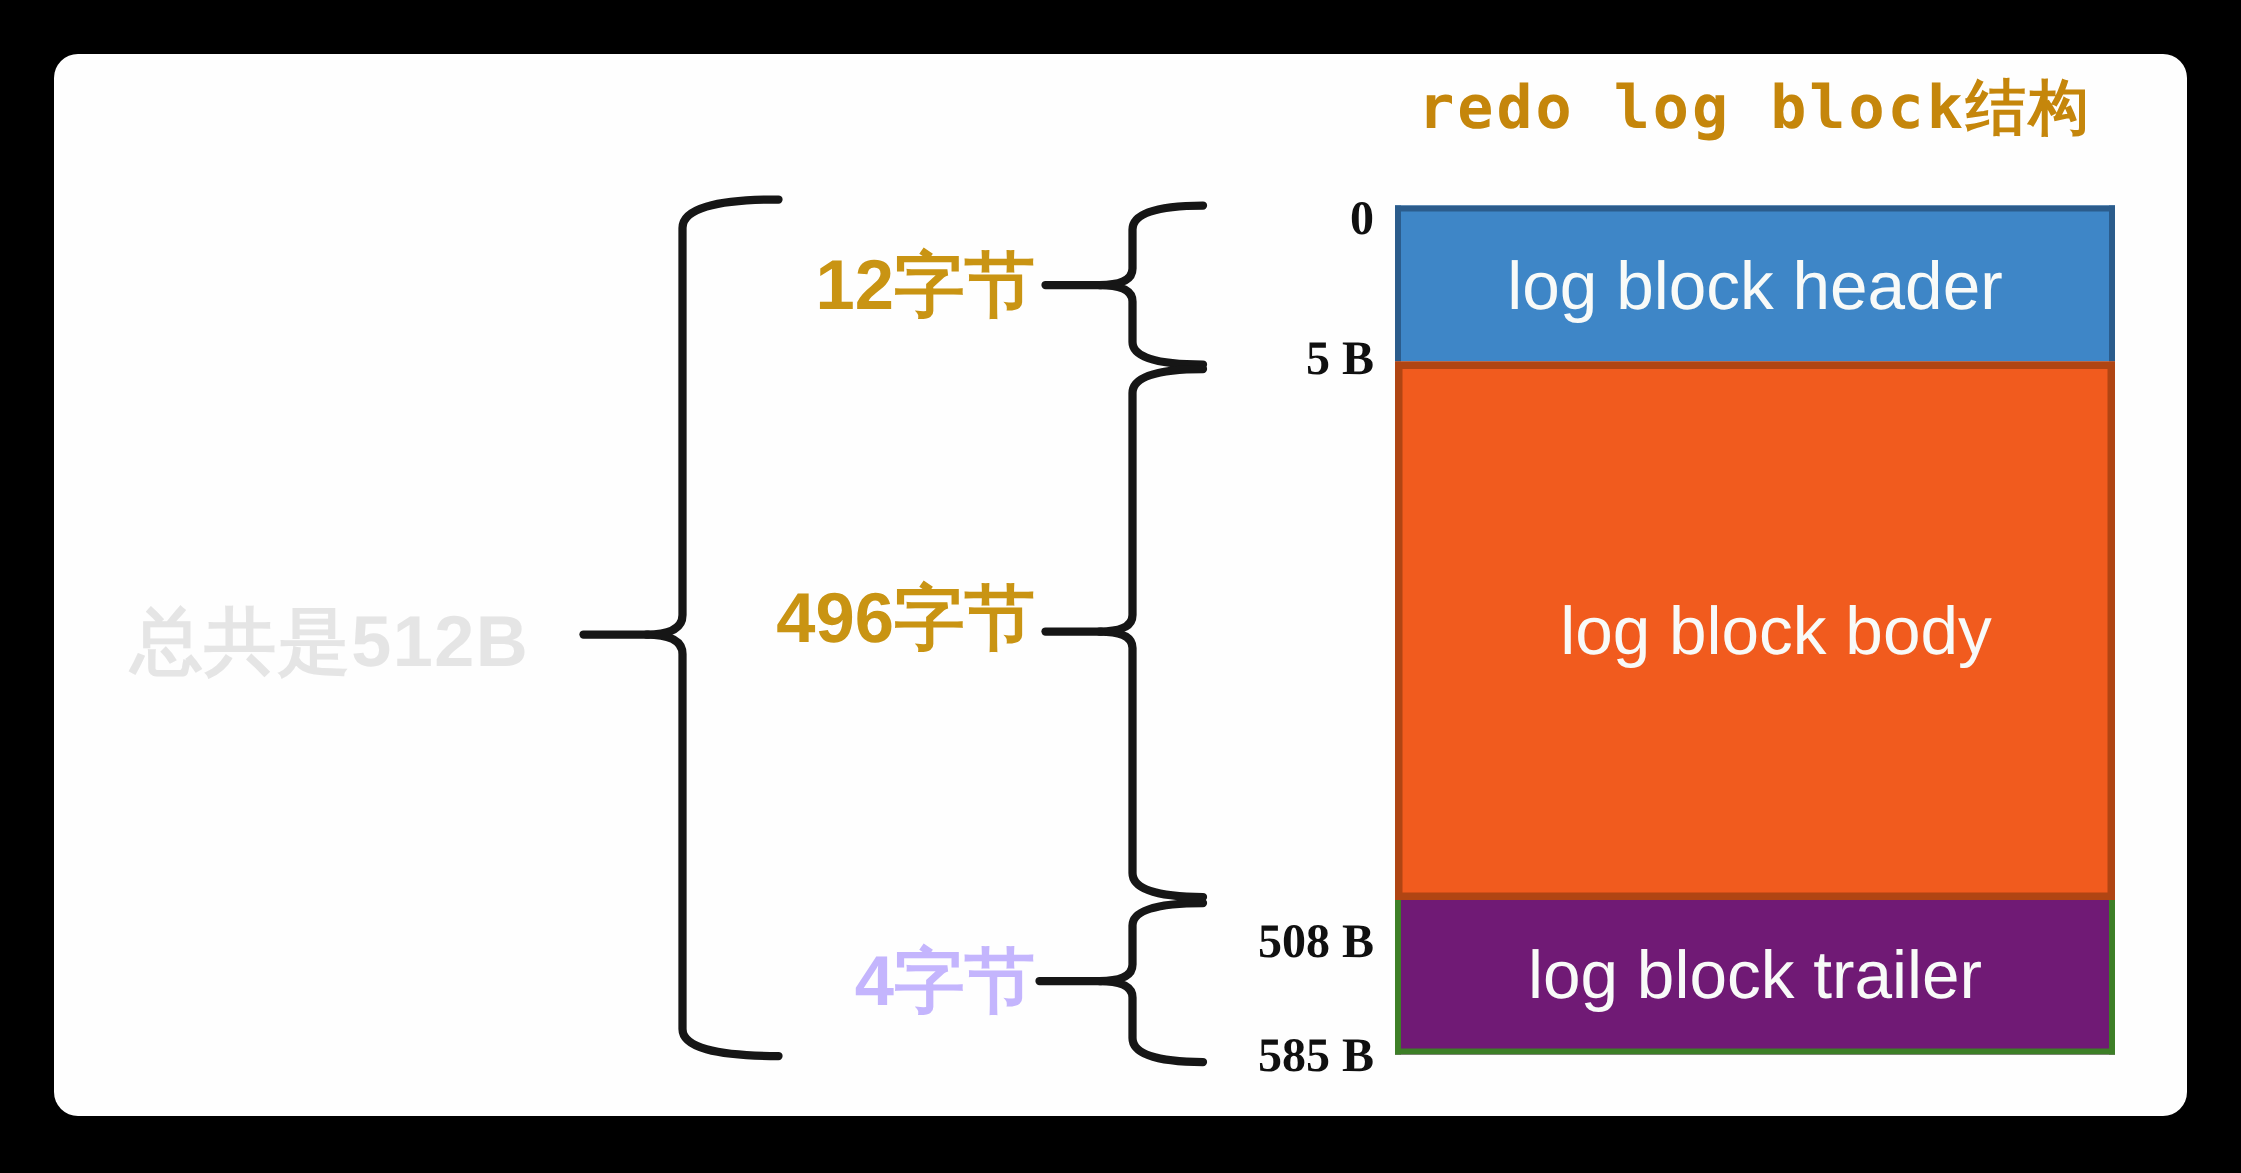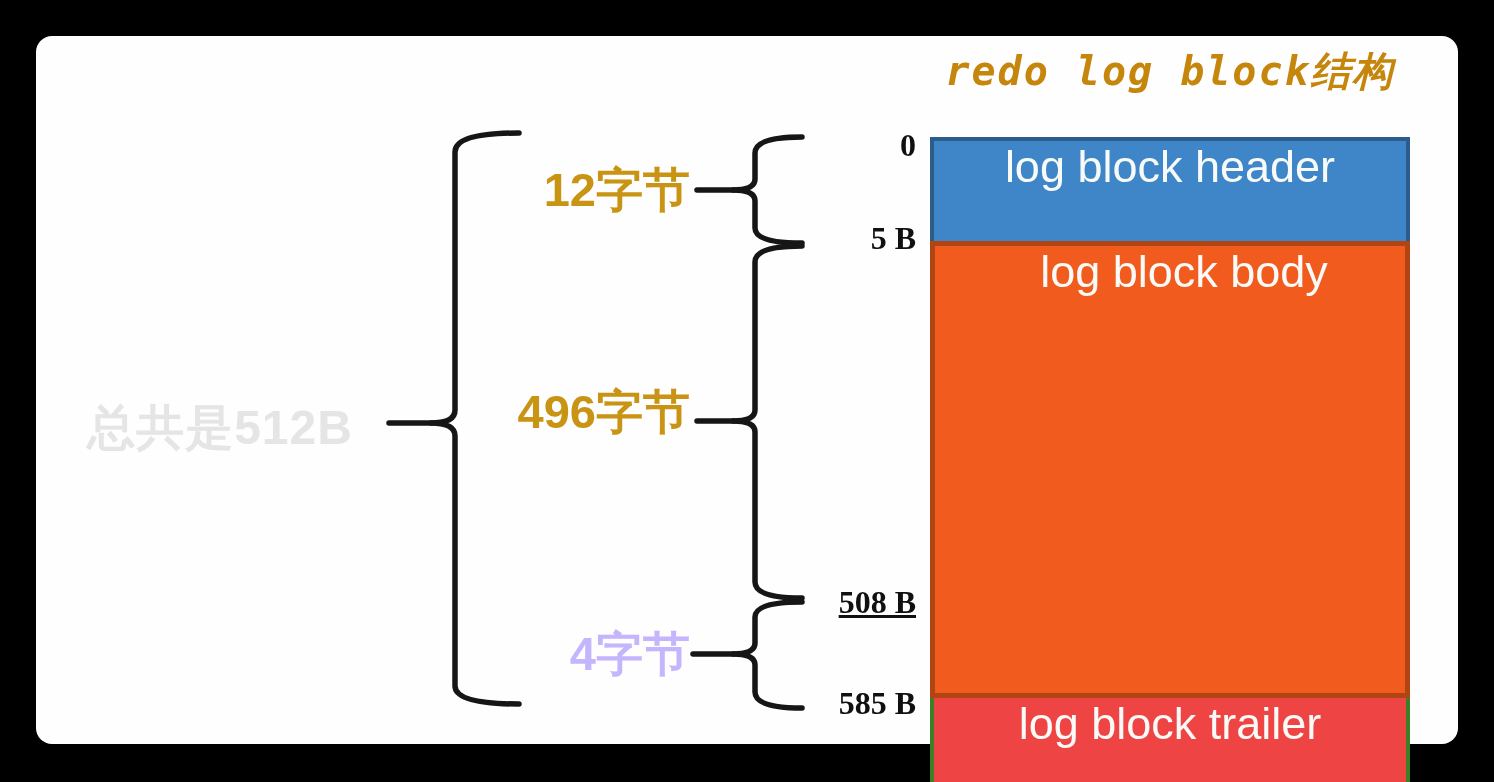--- a/index.html
+++ b/index.html
@@ -21,28 +21,28 @@
          font-weight:bold;font-size:47px;white-space:nowrap;}
   .size-label.s1{top:164px;}
   .size-label.s2{top:386px;}
   .size-label.s3{top:628px;}
 
   .offset-label{position:absolute;right:578px;height:36px;line-height:36px;text-align:right;
          font-family:"Liberation Serif","DejaVu Serif",serif;font-weight:bold;
          font-size:32px;color:#101010;white-space:nowrap;}
   .offset-label.o0{top:127px;}
   .offset-label.o1{top:220px;}
-  .offset-label.o2{top:584px;text-decoration:underline;}
+  .offset-label.o2{top:609px;}
   .offset-label.o3{top:685px;}
 
   .blocks{position:absolute;left:930px;top:137px;width:480px;}
-  .block{box-sizing:border-box;width:480px;display:flex;align-items:flex-start;justify-content:center;
+  .block{box-sizing:border-box;width:480px;display:flex;align-items:center;justify-content:center;
          font-size:45px;color:#F8FAF8;border-style:solid;}
   .block.header{height:104px;border-width:4px;border-bottom:none;}
-  .block.body{height:457px;border-width:5px;padding-left:28px;}
+  .block.body{height:359px;border-width:5px;padding-left:28px;}
   .block.trailer{height:103px;border-width:4px;border-top:none;}
 </style>
 </head>
 <body>
 
 <div class="canvas">
   <div class="board"></div>
 
   <svg class="overlay" viewBox="0 0 1494 782">
     <g style="stroke: rgb(22, 22, 22);">
@@ -50,37 +50,37 @@
       <path d="M 389 423 L 432 423"></path>
       <path d="M 802 137 Q 755 137 755 153 L 755 179 Q 755 190 733 190 Q 755 190 755 201 L 755 228 Q 755 243 802 243"></path>
       <path d="M 697 190 L 734 190"></path>
       <path d="M 802 246 Q 755 246 755 262 L 755 410 Q 755 421 733 421 Q 755 421 755 432 L 755 582 Q 755 598 802 598"></path>
       <path d="M 697 421 L 734 421"></path>
       <path d="M 802 602 Q 755 602 755 617 L 755 643 Q 755 654 733 654 Q 755 654 755 665 L 755 692 Q 755 708 802 708"></path>
       <path d="M 693 654 L 734 654"></path>
     </g>
   </svg>
 
-  <div class="title" style="color: rgb(197, 134, 11); font-style: italic;">redo log block结构</div>
+  <div class="title" style="color: rgb(197, 134, 11);">redo log block结构</div>
 
   <div class="total-label">总共是512B</div>
 
   <div class="size-label s1" style="color: rgb(201, 148, 19);">12字节</div>
   <div class="size-label s2" style="color: rgb(201, 148, 19);">496字节</div>
   <div class="size-label s3" style="color: #c4b5fd;">4字节</div>
 
   <div class="offset-label o0">0</div>
   <div class="offset-label o1">5 B</div>
   <div class="offset-label o2">508 B</div>
   <div class="offset-label o3">585 B</div>
 
   <div class="blocks">
     <div class="block header" style="background-color: rgb(62, 134, 199); border-color: rgb(43, 92, 140); color: rgb(248, 250, 248);">
       <span>log block header</span>
     </div>
     <div class="block body" style="background-color: rgb(241, 91, 30); border-color: rgb(176, 69, 19); color: rgb(248, 250, 248);">
       <span>log block body</span>
     </div>
-    <div class="block trailer" style="background-color: #ef4444; border-color: rgb(61, 127, 39); color: rgb(248, 250, 248);">
+    <div class="block trailer" style="background-color: #701a75; border-color: rgb(61, 127, 39); color: rgb(248, 250, 248);">
       <span>log block trailer</span>
     </div>
   </div>
 </div>
 
 </body></html>

